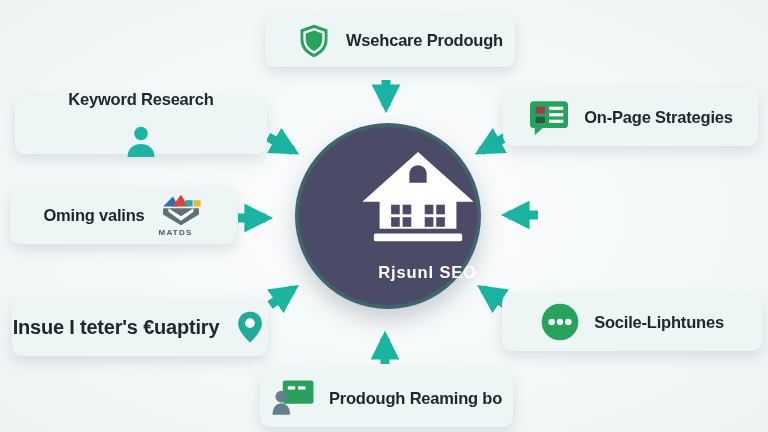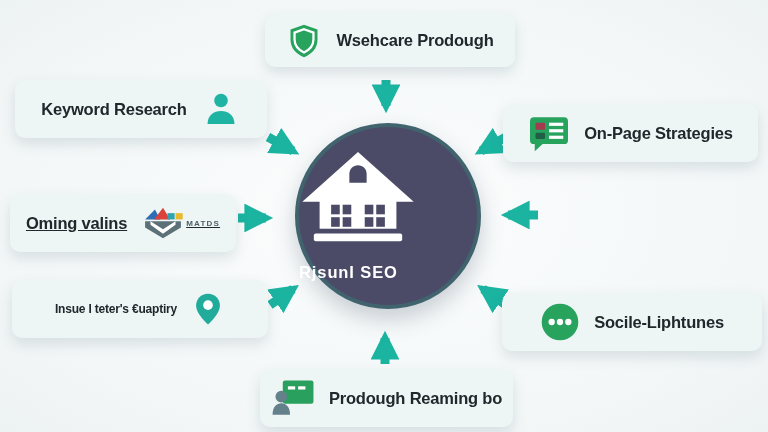--- a/index.html
+++ b/index.html
@@ -11,35 +11,35 @@
     position:relative;width:768px;height:432px;
     background:radial-gradient(ellipse at 50% 50%, #fcfdfd 0%, #f3f7f8 70%, #edf2f3 100%);
   }
   .arrows{position:absolute;left:0;top:0;pointer-events:none;}
   .node{
     position:absolute;display:flex;align-items:center;justify-content:center;gap:14px;
     background:#edf5f5;border-radius:10px;box-sizing:border-box;padding:0 12px;
     box-shadow:0 6px 14px rgba(70,100,110,.16);
     font-weight:700;font-size:16.5px;color:#21282c;letter-spacing:-0.2px;white-space:nowrap;
   }
-  .n-top     {left:265px;top:14px; width:250px;height:53px;}
-  .n-topleft {left:15px; top:80px; width:252px;height:58px;}
-  .n-topright{left:503px;top:104px; width:255px;height:58px;}
-  .n-left    {left:10px; top:194px;width:226px;height:58px;text-decoration:underline;}
+  .n-top     {left:265px;top:14px; width:250px;height:53px;justify-content:flex-end;}
+  .n-topleft {left:15px; top:96px; width:252px;height:58px;flex-direction:column;}
+  .n-topright{left:503px;top:88px; width:255px;height:58px;}
+  .n-left    {left:10px; top:186px;width:226px;height:58px;}
   .n-right   {left:535px;top:183px;width:227px;height:59px;}
-  .n-botleft {left:12px; top:280px;width:256px;height:58px;font-size:12px;}
+  .n-botleft {left:12px; top:298px;width:256px;height:58px;font-size:20px;}
   .n-botright{left:502px;top:293px;width:260px;height:58px;text-align:right;}
   .n-bottom  {left:260px;top:369px;width:253px;height:58px;}
   .icon{display:flex;align-items:center;justify-content:center;flex:0 0 auto;}
-  .logo{display:flex;align-items:center;gap:1px;flex:0 0 auto;}
+  .logo{display:flex;flex-direction:column;align-items:flex-start;gap:1px;flex:0 0 auto;}
   .logo-caption{font-size:8px;font-weight:700;letter-spacing:1.2px;color:#4d5e66;}
   .hub{
     position:absolute;left:295px;top:123px;width:186px;height:186px;border-radius:50%;
     background:#4b4b68;border:4px solid #40636e;box-sizing:border-box;
-    display:flex;flex-direction:column;align-items:flex-start;justify-content:center;gap:17px;
+    display:flex;flex-direction:column;align-items:flex-end;justify-content:center;gap:17px;
     box-shadow:0 10px 22px rgba(50,70,90,.25);
   }
   .hub-label{color:#ffffff;font-weight:700;font-size:16.5px;letter-spacing:.9px;}
 </style>
 </head>
 <body>
 
 <div class="canvas">
 
   <svg class="arrows" width="768" height="432" viewBox="0 0 768 432">

